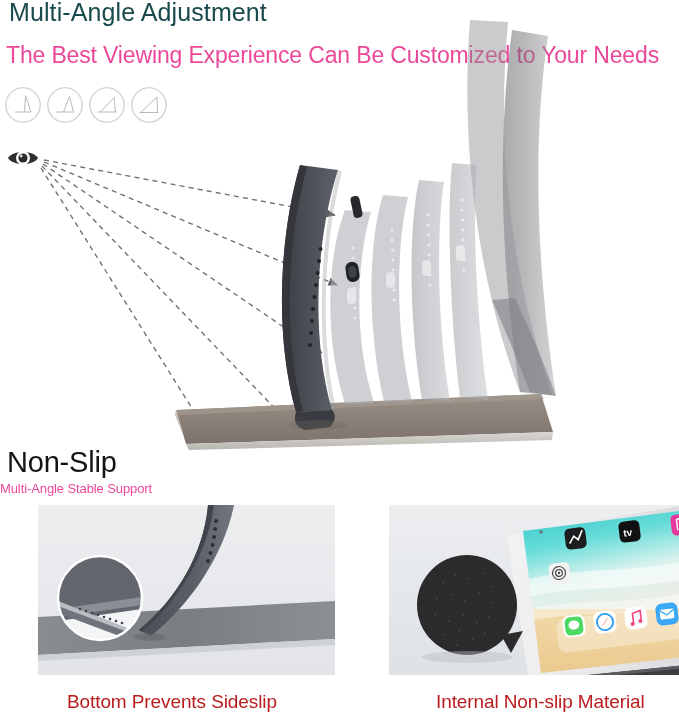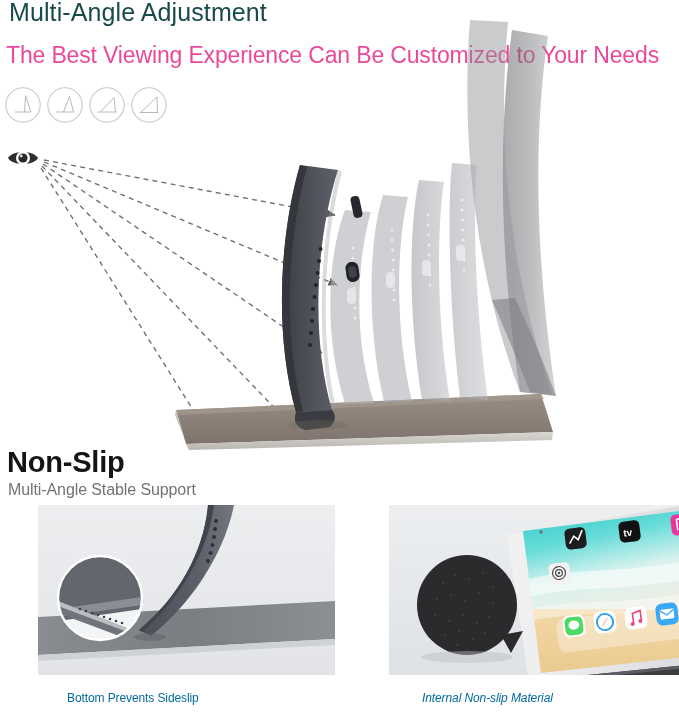--- a/index.html
+++ b/index.html
@@ -72,58 +72,58 @@
     width: 679px;
     height: 455px;
   }
 
   
   #non-slip-title {
     position: absolute;
     left: 7px;
     top: 446px;
     font-size: 29px;
-    font-weight: 700;
+    font-weight: 400;
     letter-spacing: -0.2px;
     color: #141414;
     white-space: nowrap;
   }
   #non-slip-subtitle {
     position: absolute;
-    left: 8px;
+    left: 0;
     top: 481px;
-    font-size: 16px;
+    font-size: 13px;
     font-weight: 400;
     letter-spacing: -0.1px;
-    color: #737373;
+    color: #ec4899;
     white-space: nowrap;
   }
 
   
   .feature-panel {
     position: absolute;
     width: 297px;
     height: 170px;
     background: #e9ebec;
     overflow: hidden;
   }
   #panel-sideslip { left: 38px; top: 505px; }
   #panel-material { left: 389px; top: 505px; }
 
   .feature-caption {
     position: absolute;
     top: 691px;
-    font-size: 12px;
+    font-size: 19px;
     font-weight: 400;
     letter-spacing: -0.1px;
-    color: #0369a1;
+    color: #b91c1c;
     white-space: nowrap;
   }
   #caption-sideslip { left: 67px; }
-  #caption-material { left: 422px; font-style: italic; }
+  #caption-material { left: 436px; }
 </style>
 </head>
 <body>
 
 <div id="page-title">Multi-Angle Adjustment</div>
 <div id="page-subtitle">The Best Viewing Experience Can Be Customized to Your Needs</div>
 
 <div id="angle-icon-row">
   <svg class="angle-icon" width="38" height="38" viewBox="0 0 38 38">
     <circle cx="19" cy="19" r="17.2" fill="none" stroke="#c9c9c9" stroke-width="1.1"></circle>

